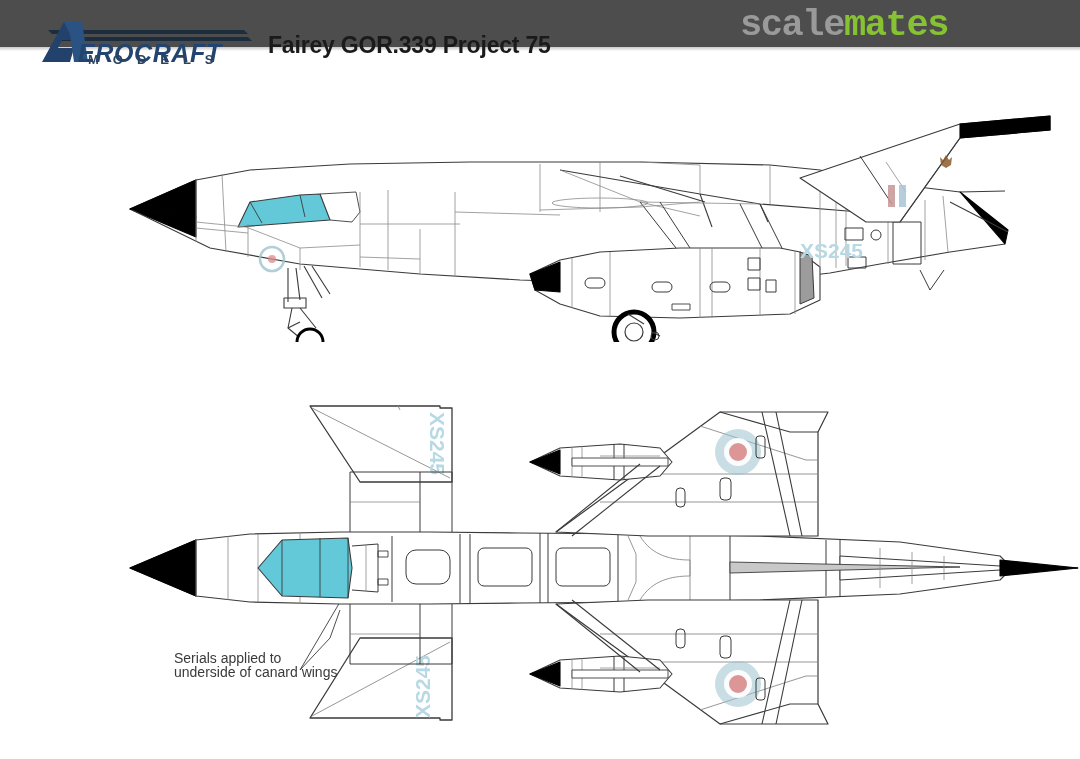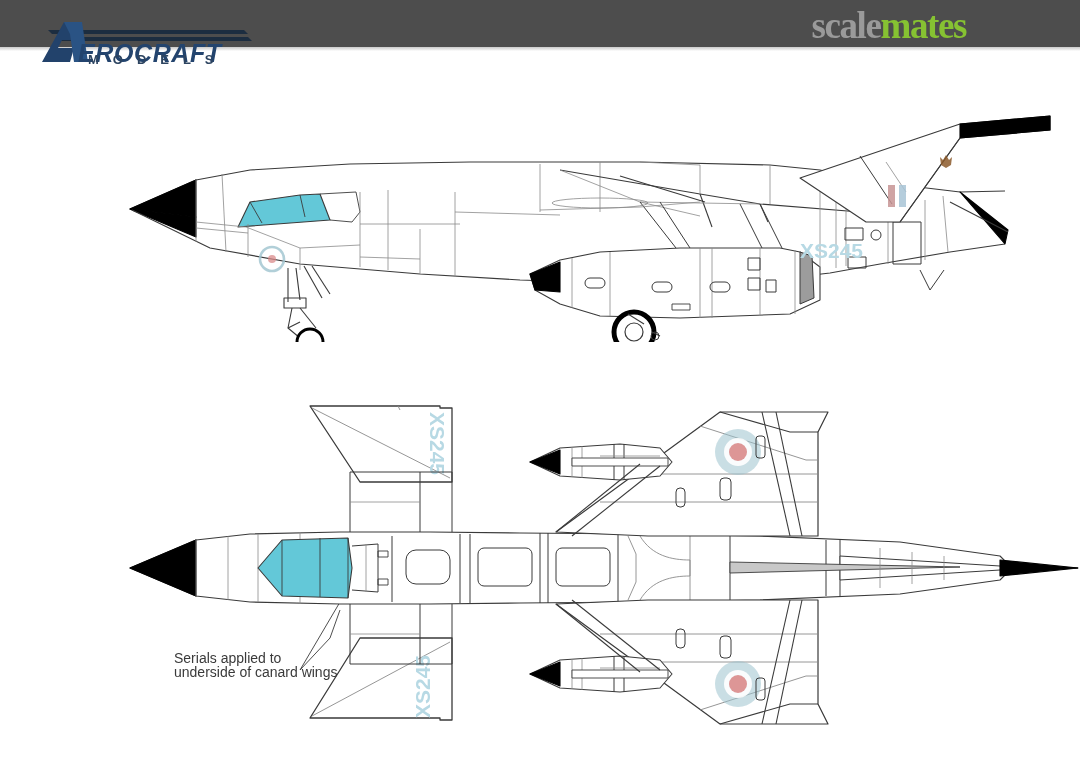--- a/index.html
+++ b/index.html
@@ -31,23 +31,23 @@
     font-family:Liberation Sans, sans-serif;
   }
   .doc-title{
     position:absolute;left:268px;top:32px;
     font-size:23px;font-weight:bold;color:#1a1a1a;
     letter-spacing:-0.2px;
     font-family:"Liberation Sans", sans-serif;
     white-space:nowrap;
   }
   .watermark{
-    position:absolute;right:2px;top:4px;
+    position:absolute;right:20px;top:4px;
     font-size:37px;font-weight:bold;letter-spacing:-1.4px;
-    font-family:Liberation Serif, serif;
+    font-family:Liberation Mono, monospace;
   }
   .wm-a{color:#9a9a9a;}
   .wm-b{color:#86c232;}
 
   
   .dwg{position:absolute;}
   #side-view{left:0px;top:52px;width:1080px;height:290px;}
   #plan-view{left:0px;top:370px;width:1080px;height:389px;}
 
   .note{
@@ -72,20 +72,21 @@
 
     <path d="M30 46 L52 6 L70 6 L60 24 L50 24 L46 32 L62 32 L58 46 Z" fill="#22426b"></path>
     <path d="M52 6 L70 6 L76 46 L62 46 L58 18 Z" fill="#2a5384"></path>
 
     <g fill="#23446e" font-family="Liberation Sans, sans-serif" font-size="25" font-weight="bold" font-style="italic">
       <text x="66" y="46" letter-spacing="0.6">EROCRAFT</text>
     </g>
   </svg>
   <div class="brand-models">M O D E L S</div>
 
+  <div class="doc-title">Fairey GOR.339 Project 75</div>
 
   <div class="watermark">
     <span class="wm-a">scale</span><span class="wm-b">mates</span>
   </div>
 
   <svg class="dwg" id="side-view" viewBox="0 0 1080 290">
     <g fill="none" stroke="#3a3a3a" stroke-width="1.1" stroke-linejoin="round">
 
       <path d="M130 157
                L196 128

